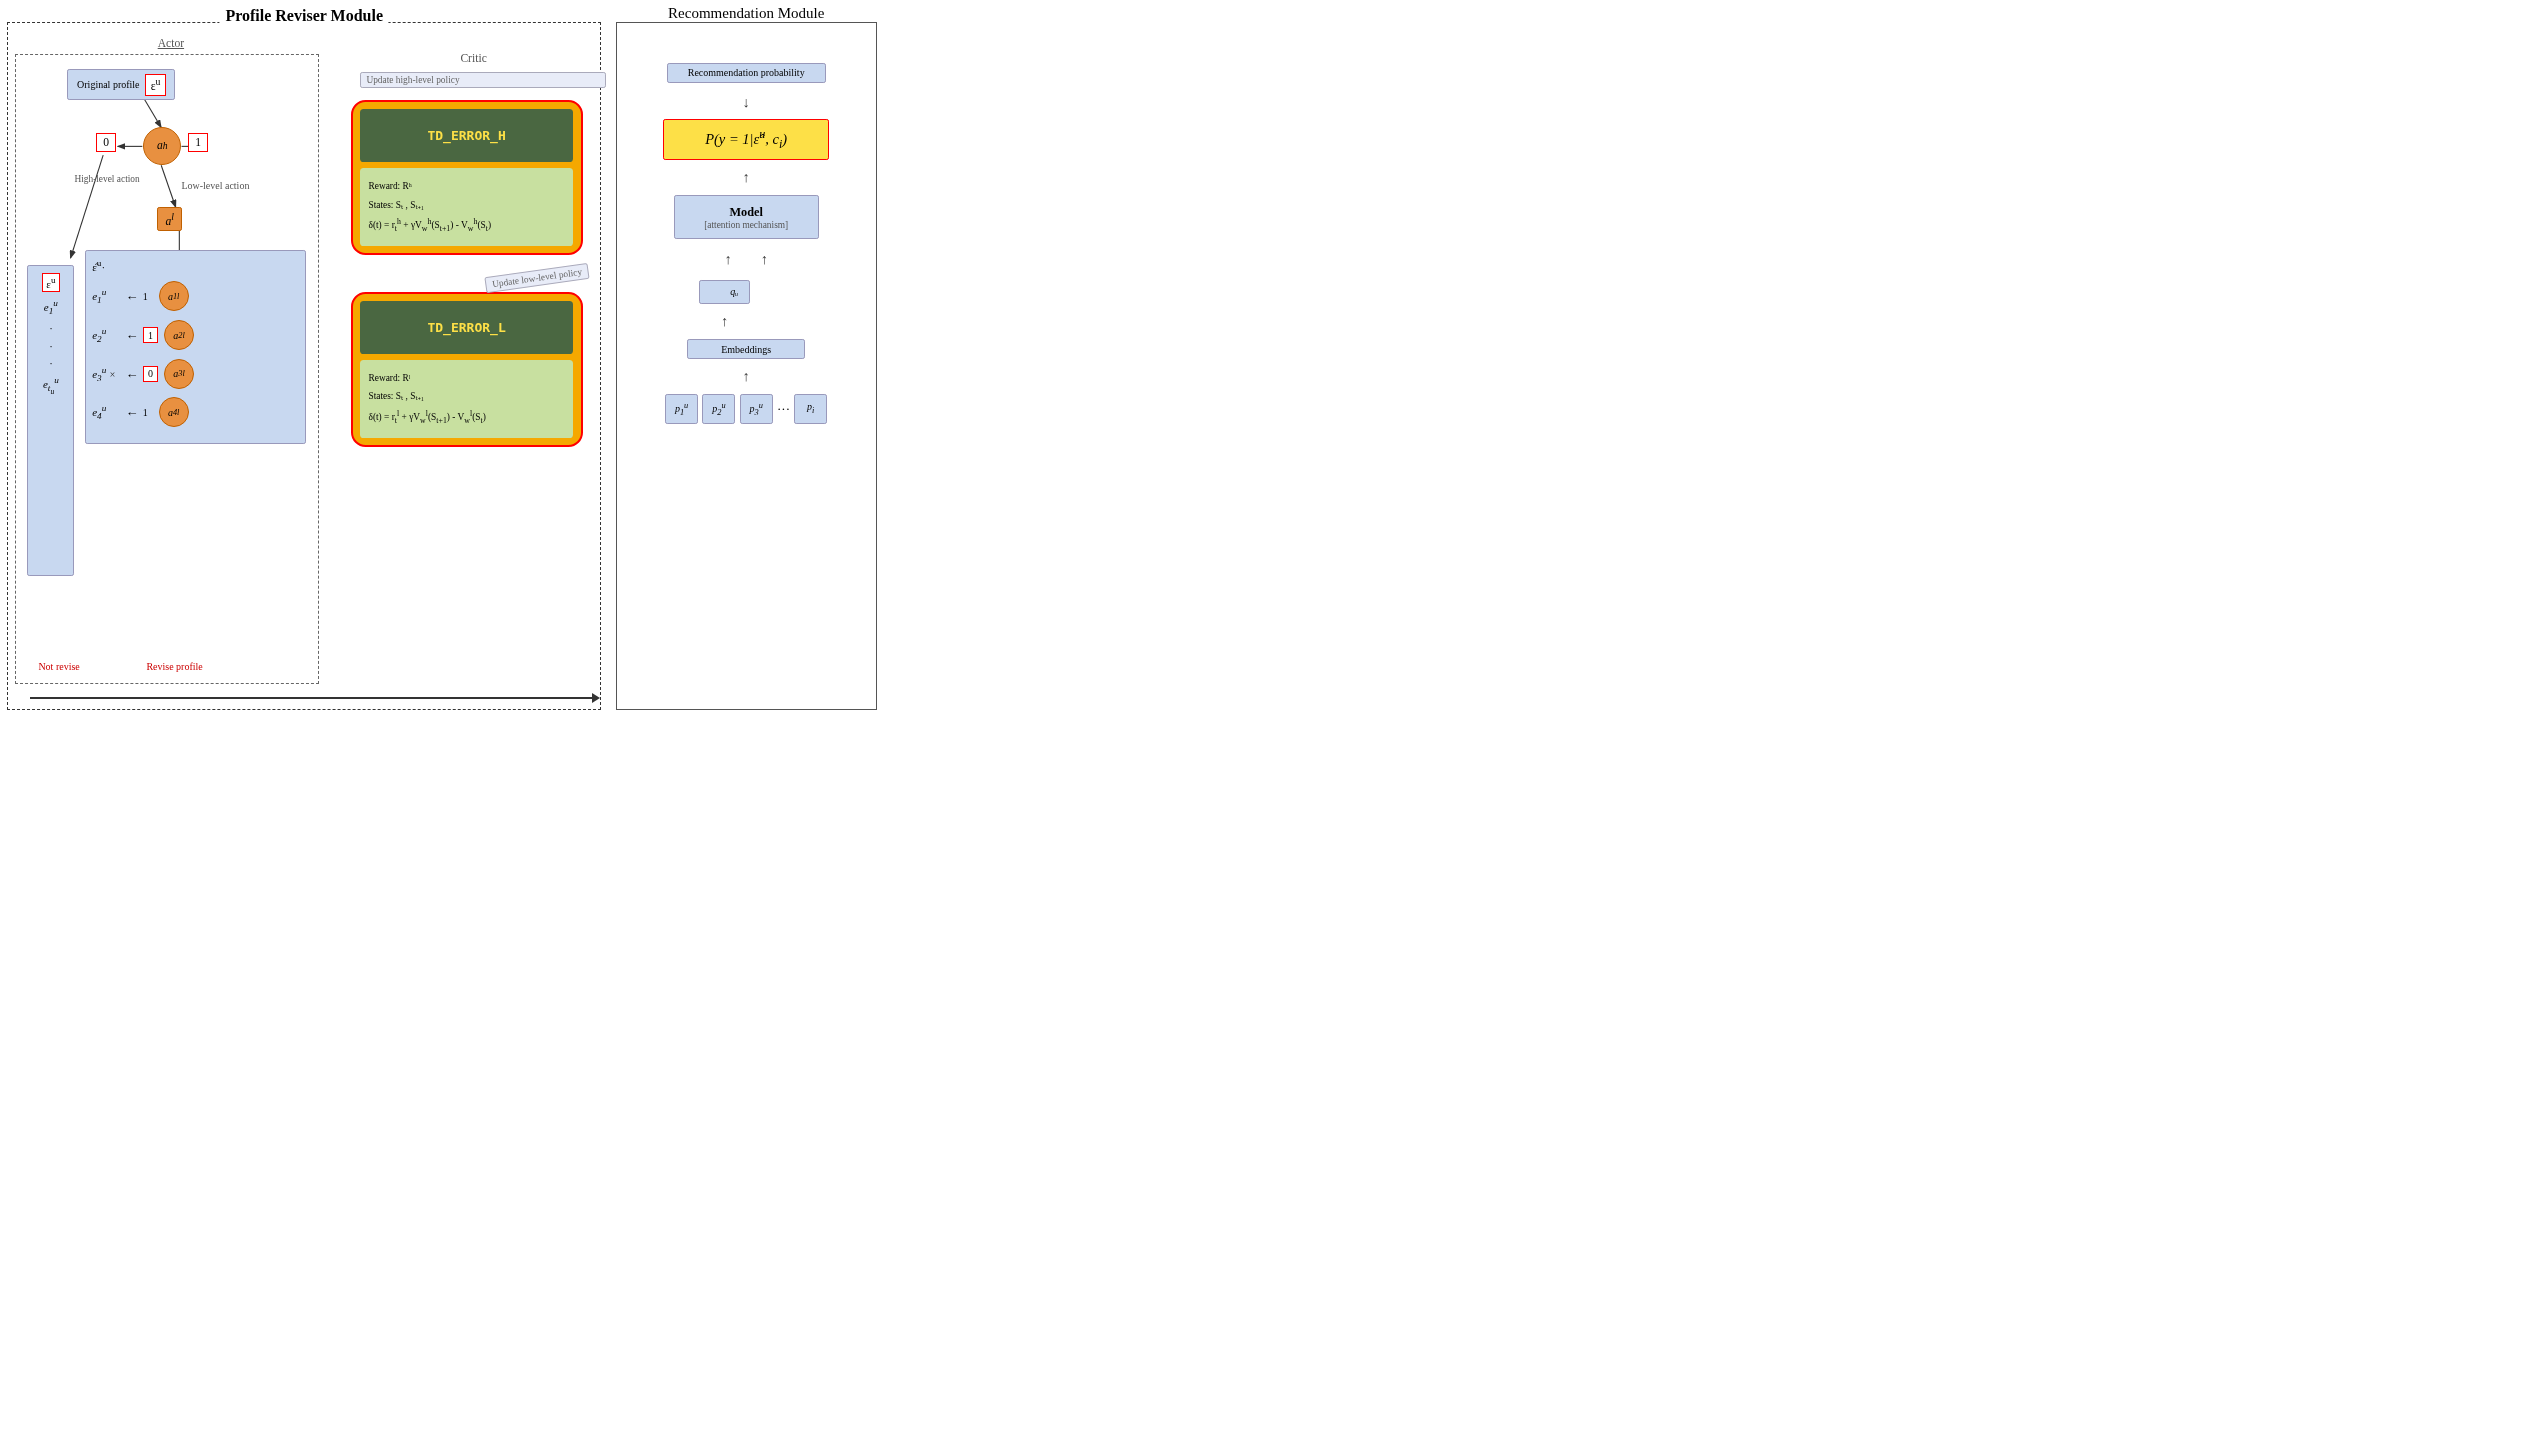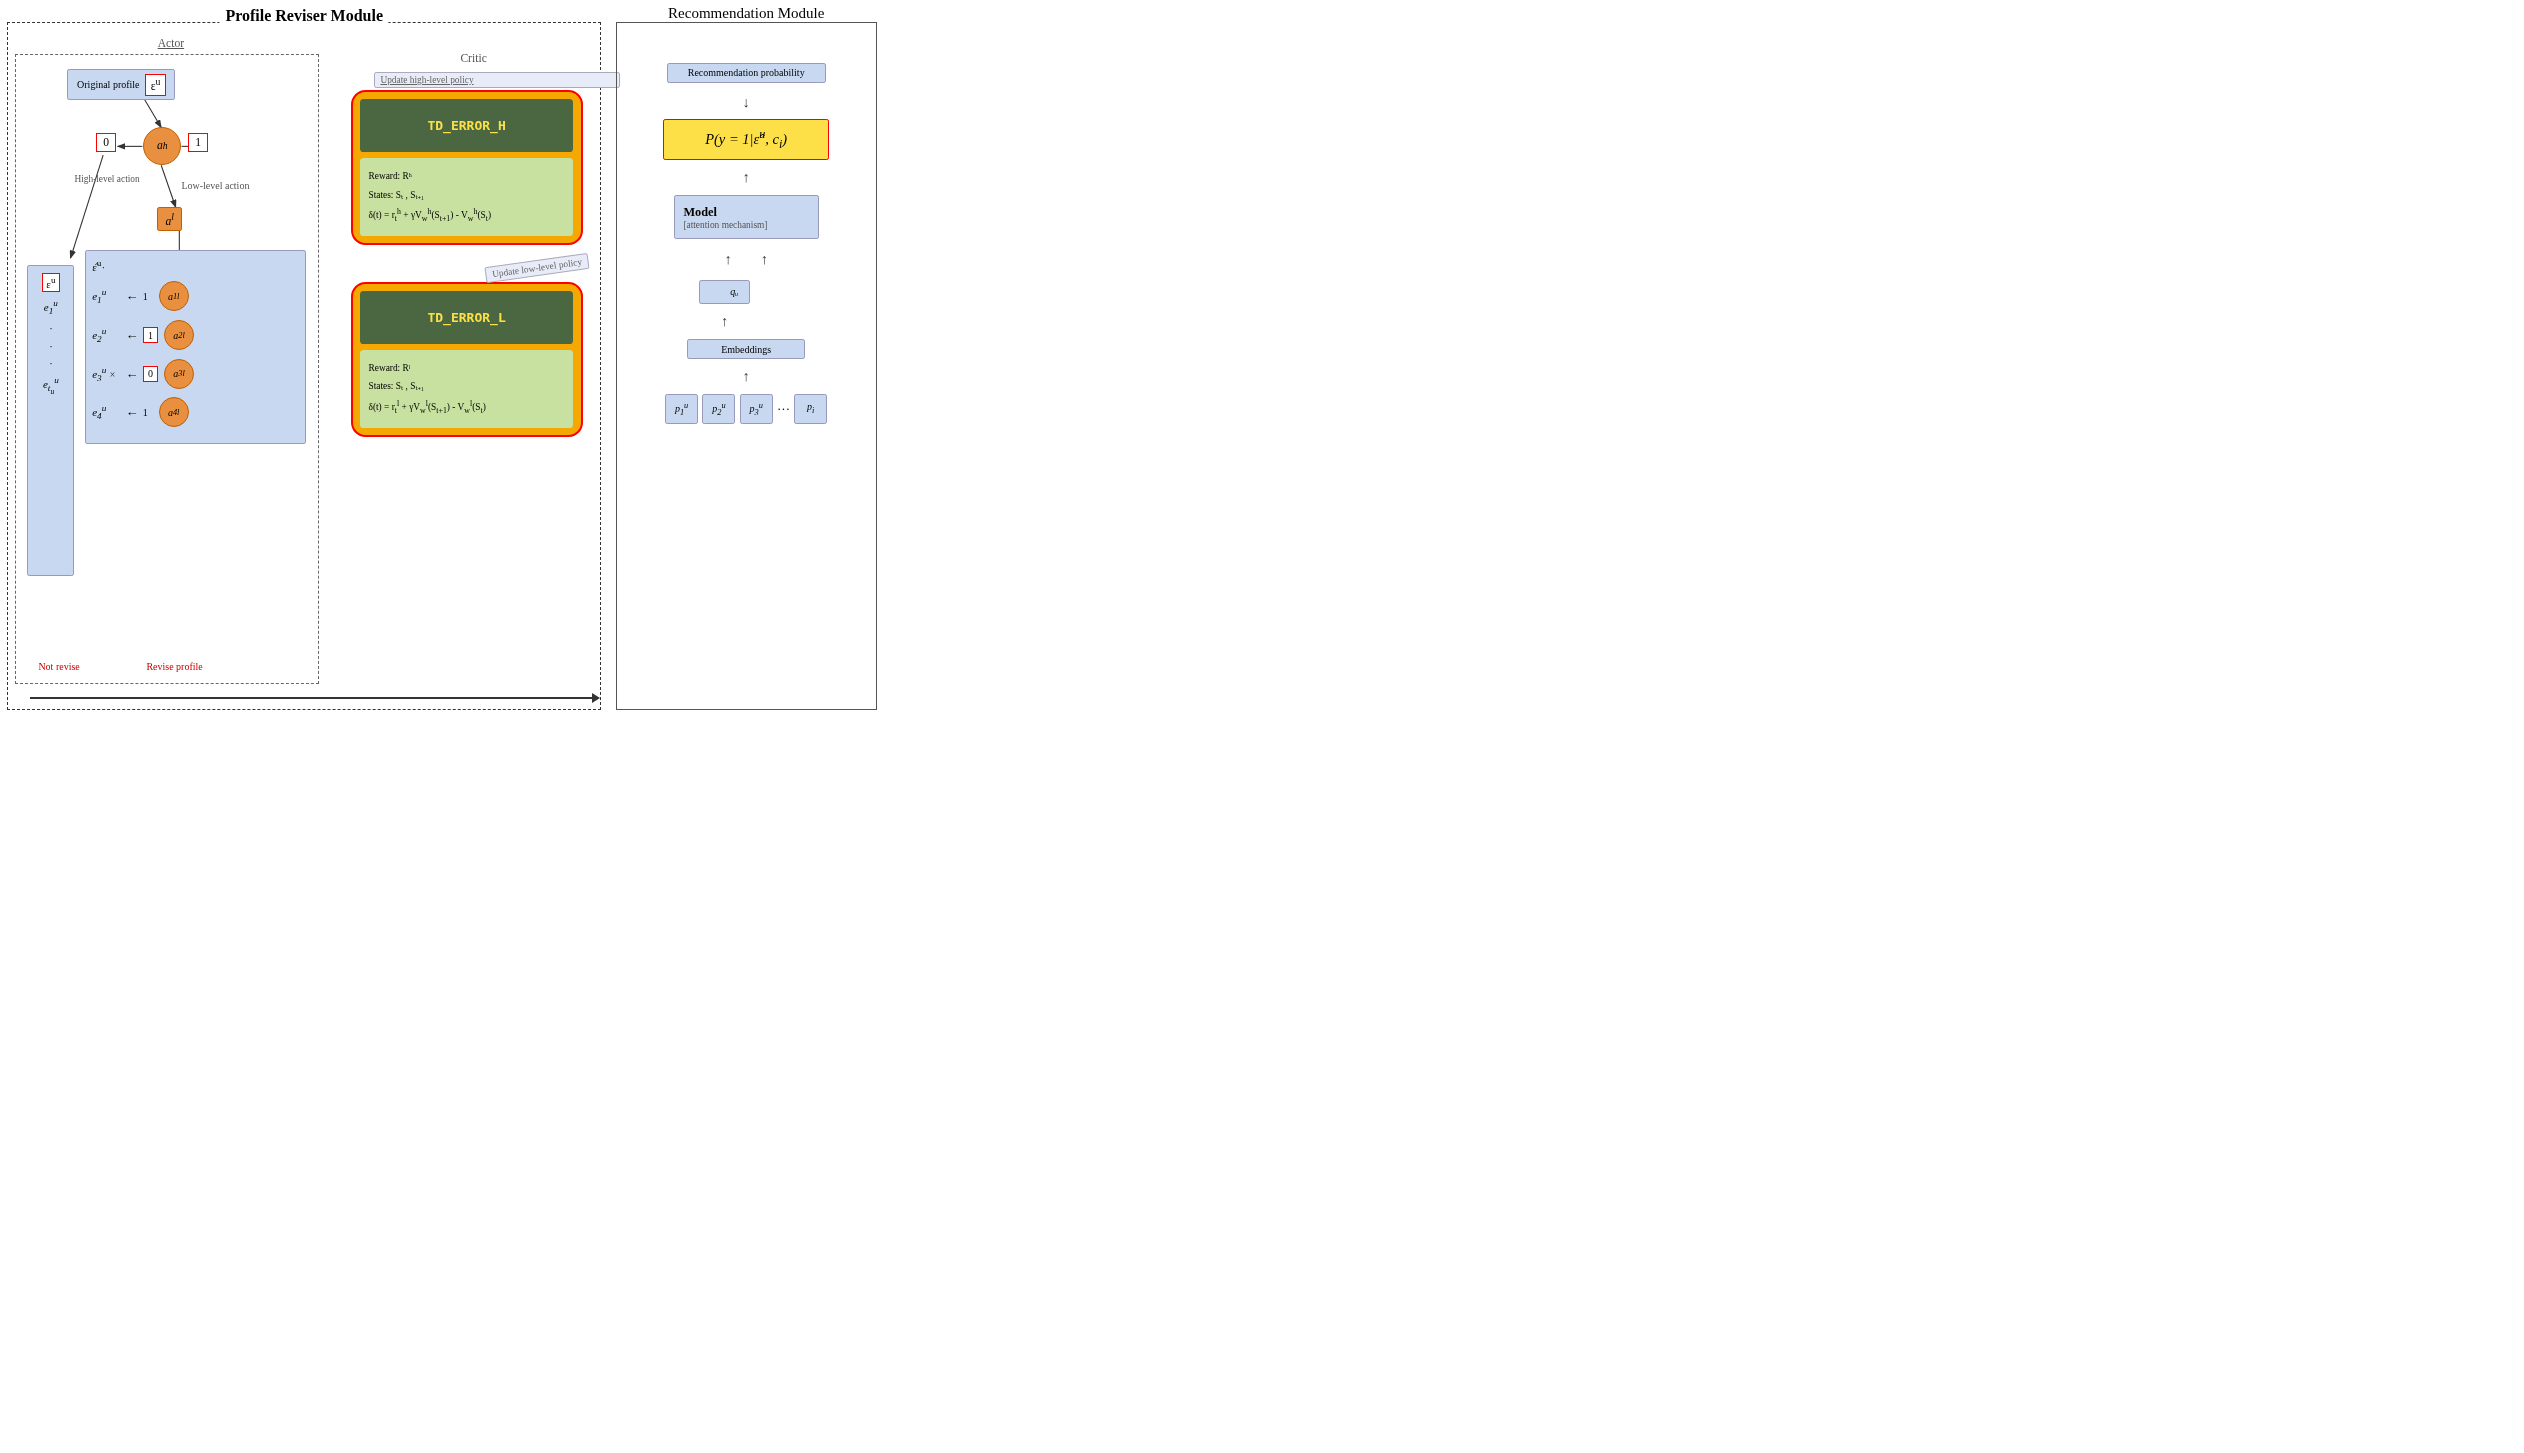--- a/index.html
+++ b/index.html
@@ -300,20 +300,21 @@
       background: #fde047;
       border-radius: 2.2px;
       margin: 5.8px auto;
       width: 166px;
     }
     .model-box {
       background: #c8d8f0;
       border: 1.1px solid #99b;
       padding: 8.7px;
       font-size: 11.6px;
+      text-align: center;
       border-radius: 2.2px;
       width: 145px;
       margin: 5.8px auto;
     }
     .model-box .model-title { font-weight: bold; font-size: 12.3px; }
     .model-box .model-sub { font-size: 9.4px; color: #555; }
     .qu-box {
       background: #c8d8f0;
       border: 1.1px solid #99b;
       padding: 5.8px 11px;
@@ -514,21 +515,21 @@
 
         <div class="not-revise-label">Not revise</div>
         <div class="revise-profile-label">Revise profile</div>
 
       </div>
     </div>
 
     <div class="critic-container">
       <div class="critic-label">Critic</div>
 
-      <div class="update-hl" style="position:relative;margin-bottom:2px;left:23px;text-decoration:underline;">Update high-level policy</div>
+      <div class="update-hl" style="position:relative;margin-bottom:12px;left:9px;">Update high-level policy</div>
 
       <div class="td-outer" style="margin-bottom:14.5px;">
         <div class="td-title-box">TD_ERROR_H</div>
         <div class="td-content">
           <p>Reward: Rʰ</p>
           <p>States: Sₜ , Sₜ₊₁</p>
           <p>δ(t) = r<sub>t</sub><sup>h</sup> + γV<sub>w</sub><sup>h</sup>(S<sub>t+1</sub>) - V<sub>w</sub><sup>h</sup>(S<sub>t</sub>)</p>
         </div>
       </div>
 

